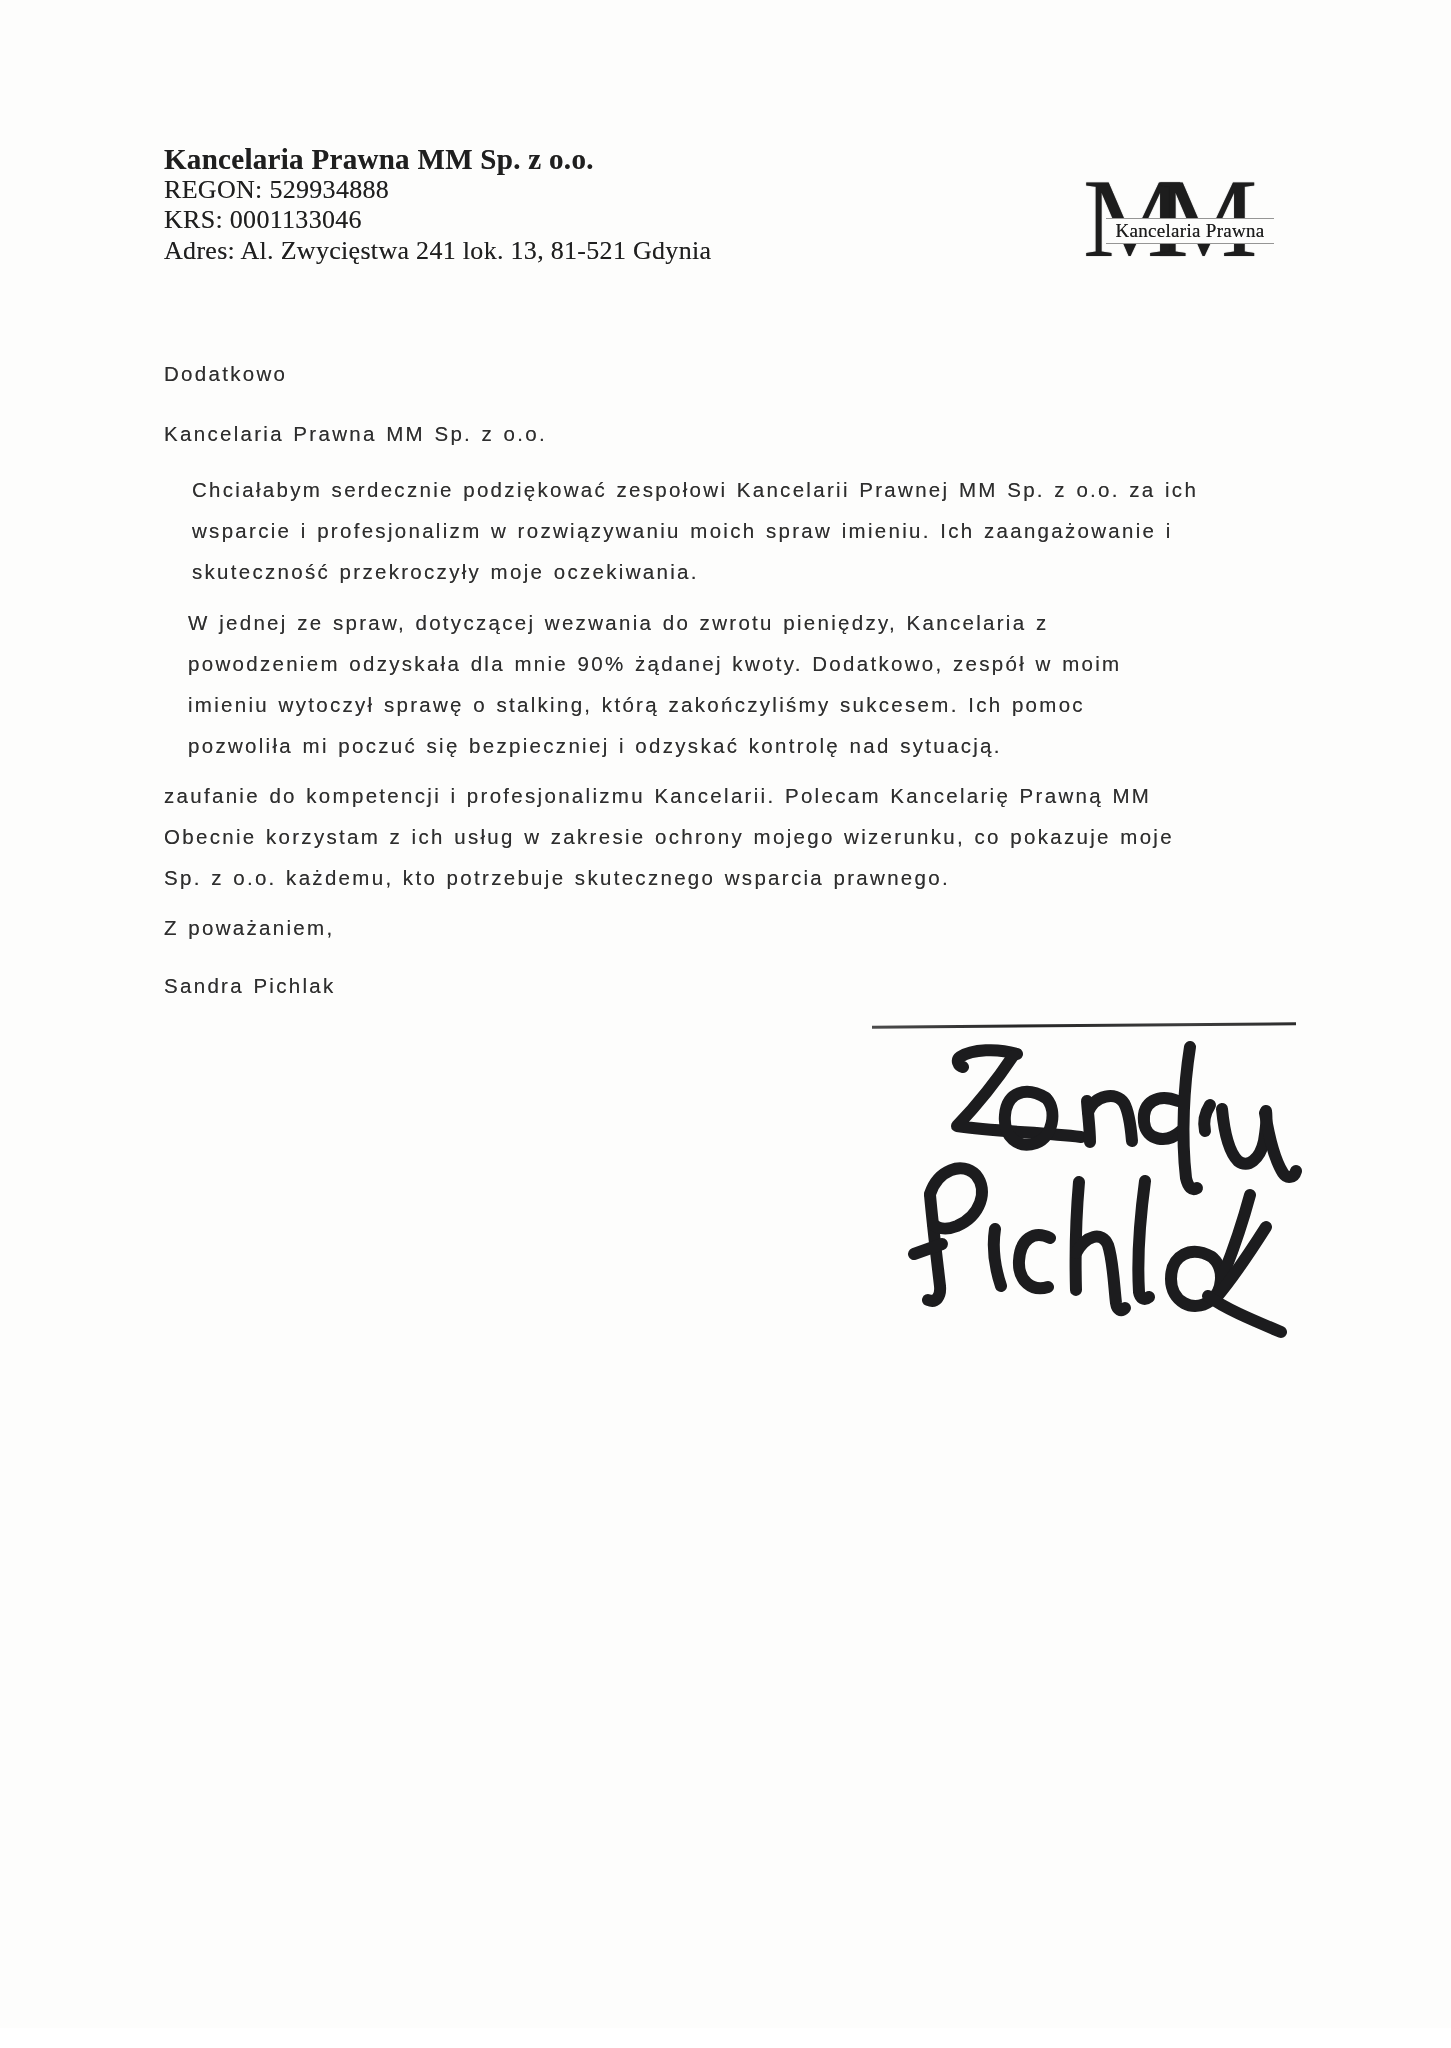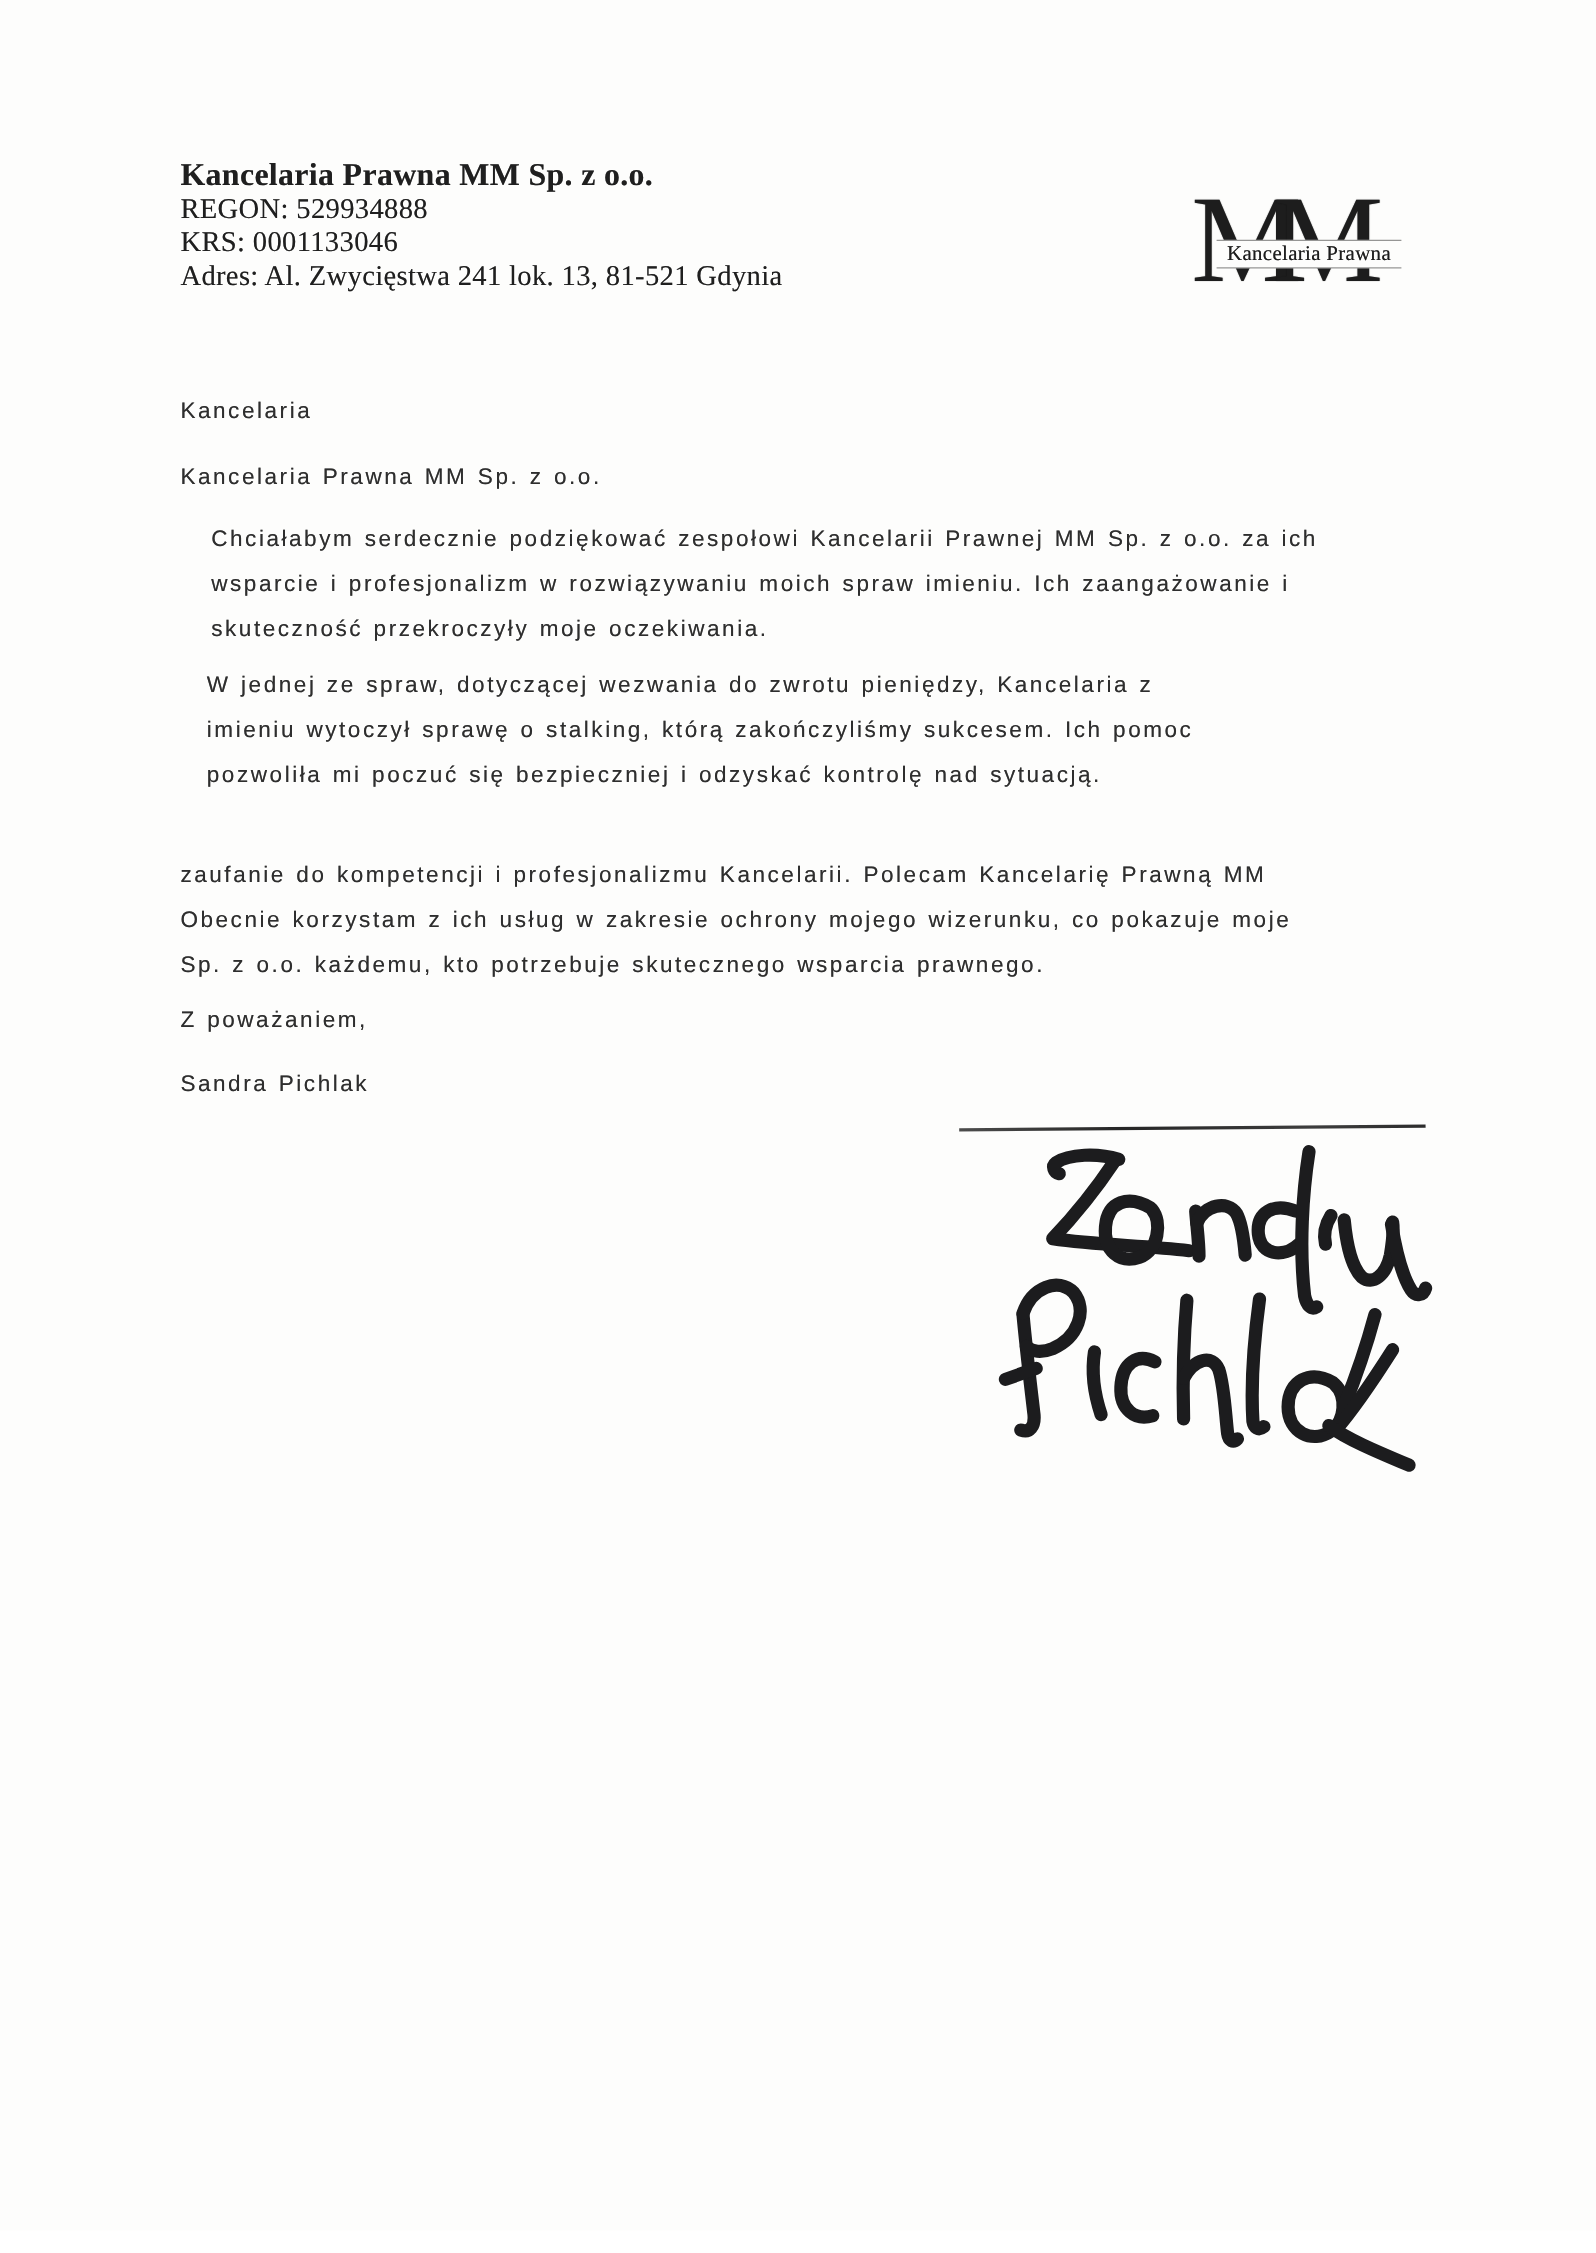--- a/index.html
+++ b/index.html
@@ -137,31 +137,32 @@
     <div class="company-line">KRS: 0001133046</div>
     <div class="company-line">Adres: Al. Zwycięstwa 241 lok. 13, 81-521 Gdynia</div>
   </header>
 
   <div class="logo">
     <span class="logo-m m1">M</span>
     <span class="logo-m m2">M</span>
     <div class="logo-banner">Kancelaria Prawna</div>
   </div>
 
-  <div class="bodytext" style="top:353px;">Kancelaria</div>
+  <div class="bodytext" style="top:353px;">Dodatkowo</div>
   <div class="bodytext" style="top:413px;">Kancelaria Prawna MM Sp. z o.o.</div>
 
   <div class="bodytext" style="top:469px;margin-left:28px;">
     <div>Chciałabym serdecznie podziękować zespołowi Kancelarii Prawnej MM Sp. z o.o. za ich</div>
     <div>wsparcie i profesjonalizm w rozwiązywaniu moich spraw imieniu. Ich zaangażowanie i</div>
     <div>skuteczność przekroczyły moje oczekiwania.</div>
   </div>
 
   <div class="bodytext" style="top:602px;margin-left:24px;">
     <div>W jednej ze spraw, dotyczącej wezwania do zwrotu pieniędzy, Kancelaria z</div>
+    <div>powodzeniem odzyskała dla mnie 90% żądanej kwoty. Dodatkowo, zespół w moim</div>
     <div>imieniu wytoczył sprawę o stalking, którą zakończyliśmy sukcesem. Ich pomoc</div>
     <div>pozwoliła mi poczuć się bezpieczniej i odzyskać kontrolę nad sytuacją.</div>
   </div>
 
   <div class="bodytext" style="top:775px;">
     <div>zaufanie do kompetencji i profesjonalizmu Kancelarii. Polecam Kancelarię Prawną MM</div>
     <div>Obecnie korzystam z ich usług w zakresie ochrony mojego wizerunku, co pokazuje moje</div>
     <div>Sp. z o.o. każdemu, kto potrzebuje skutecznego wsparcia prawnego.</div>
   </div>
 

